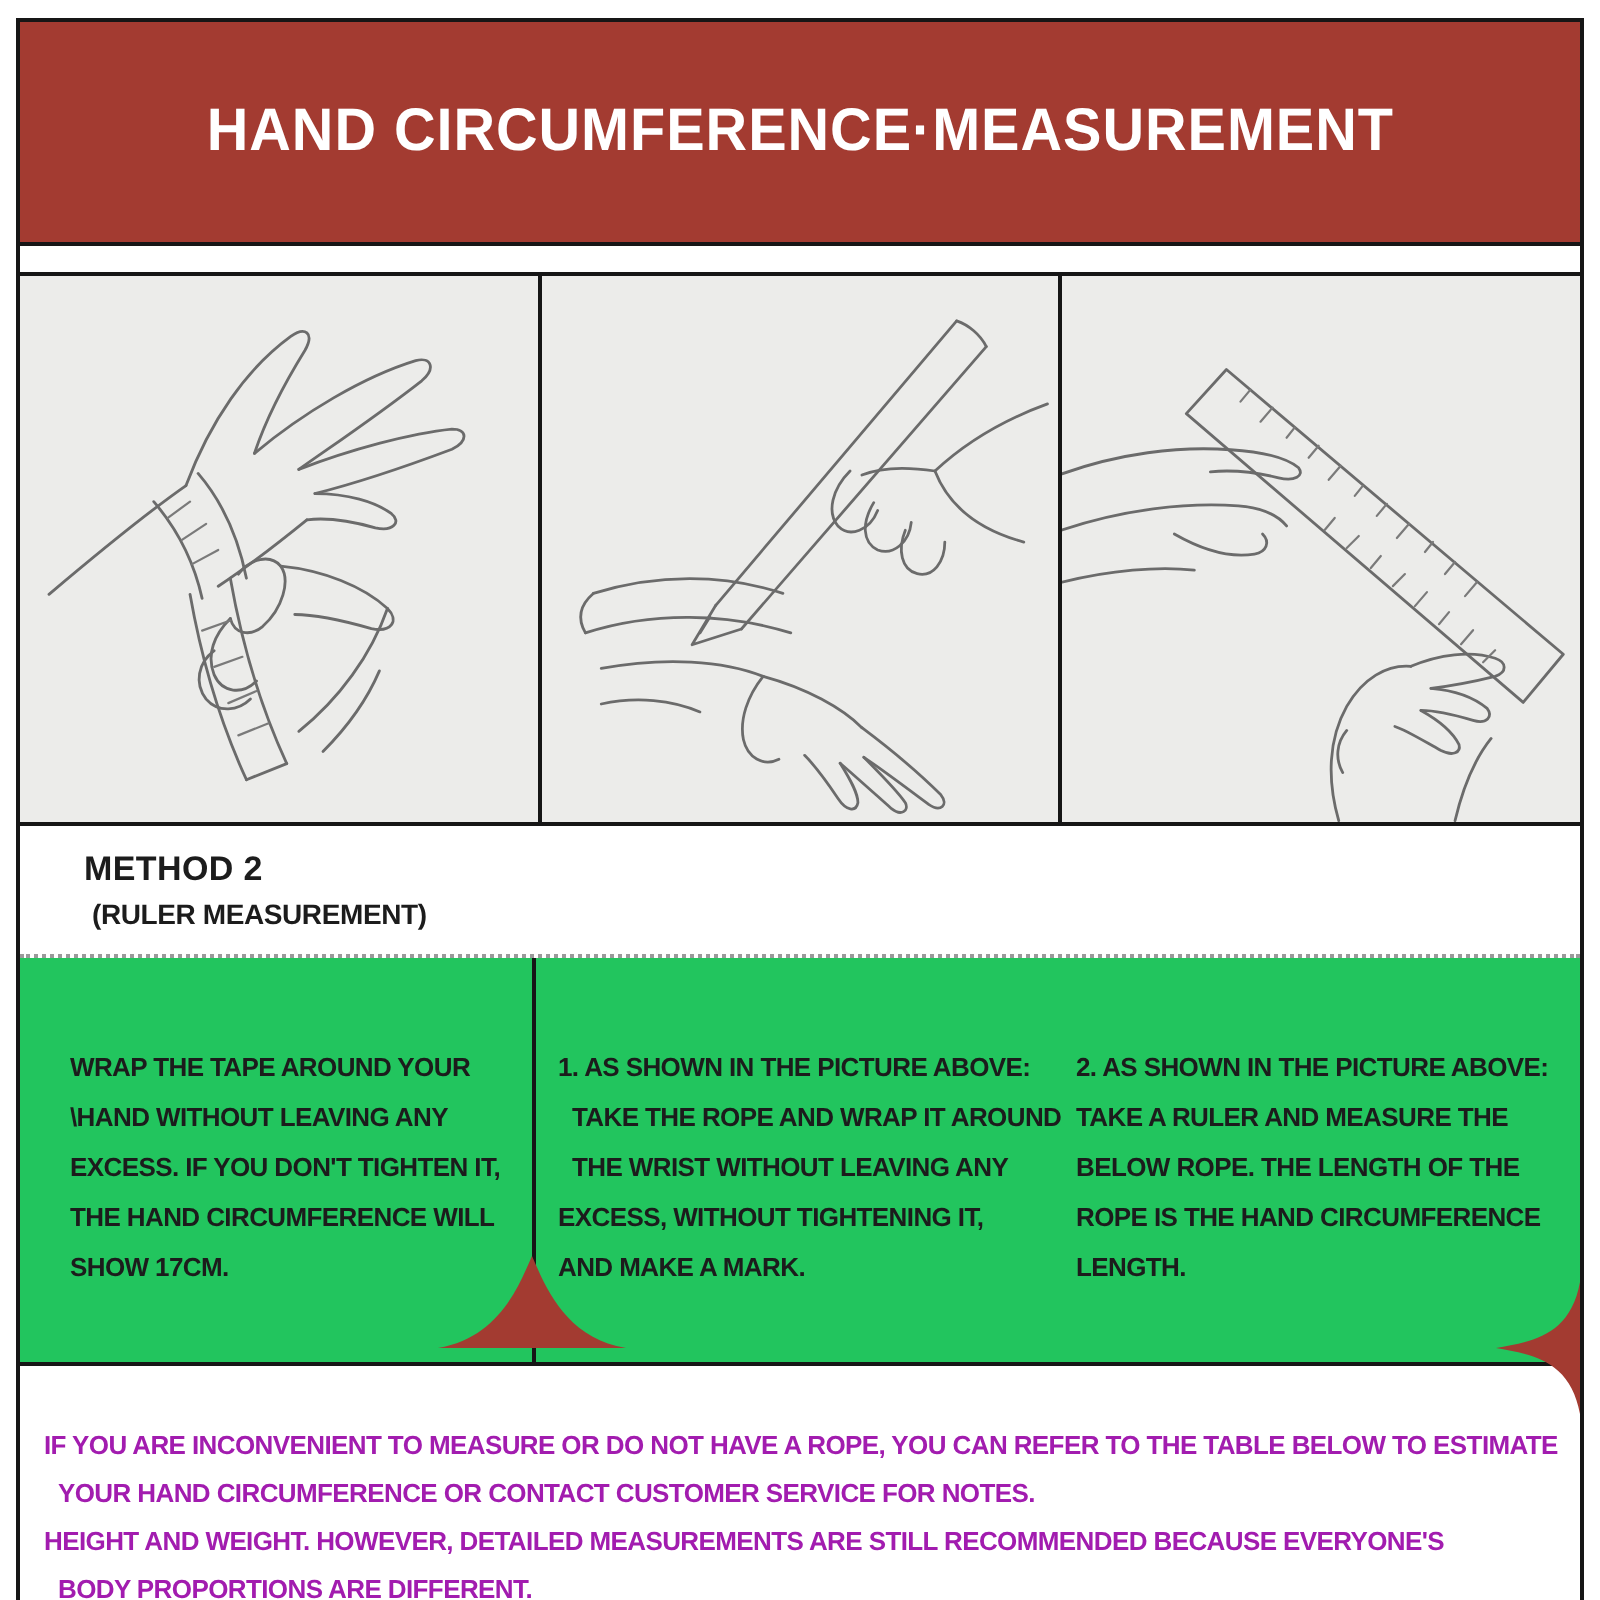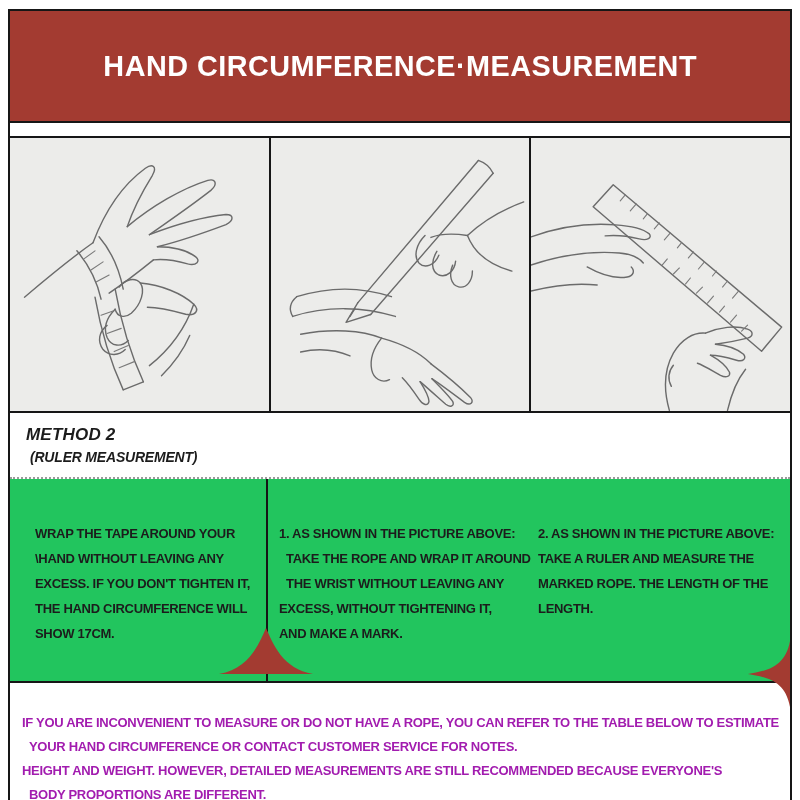--- a/index.html
+++ b/index.html
@@ -23,21 +23,21 @@
   
   .panels { height:273px; display:flex; border-bottom:2px solid #161616; }
   .panel { flex:1 1 0; background:#ECECEA; overflow:hidden; }
   .panel + .panel { border-left:2px solid #161616; }
   .panel svg { display:block; width:100%; height:100%; }
   .sketch { stroke:#6b6b6b; stroke-width:1.4; fill:none; stroke-linecap:round; stroke-linejoin:round; }
   .sketch-thin { stroke:#7a7a7a; stroke-width:1.1; fill:none; stroke-linecap:round; }
   
   .methods-header { height:64px; display:flex; border-bottom:2px dotted #9a9a9a; background:#fff; }
   .mh-col1 { width:258px; box-sizing:border-box; border-right:2px solid #161616; padding:12px 0 0 26px; }
-  .mh-col2 { flex:1; padding:12px 0 0 16px;font-style:italic; }
+  .mh-col2 { flex:1; padding:12px 0 0 32px; }
   .method-title { font-size:17px; font-weight:bold; color:#1c1c1c; letter-spacing:0.2px; }
   .method-subtitle { font-size:14px; font-weight:bold; color:#1c1c1c; margin-top:4px; padding-left:4px; letter-spacing:-0.2px; }
   
   .body-row { height:202px; display:flex; border-bottom:2px solid #161616; background:#22c55e; }
   .b-col1 { width:258px; box-sizing:border-box; border-right:2px solid #161616; padding:42px 0 0 25px; }
   .b-col2 { width:262px; box-sizing:border-box; padding:42px 0 0 11px; }
   .b-col3 { flex:1; padding:42px 0 0 8px; }
   .body-line {
     font-size:13px; font-weight:bold; color:#1c1c1c; line-height:25px;
     letter-spacing:-0.3px; white-space:nowrap;
@@ -187,21 +187,22 @@
       <div class="b-col2">
         <div class="body-line">1. AS SHOWN IN THE PICTURE ABOVE:</div>
         <div class="body-line indent">TAKE THE ROPE AND WRAP IT AROUND</div>
         <div class="body-line indent">THE WRIST WITHOUT LEAVING ANY</div>
         <div class="body-line">EXCESS, WITHOUT TIGHTENING IT,</div>
         <div class="body-line">AND MAKE A MARK.</div>
       </div>
       <div class="b-col3">
         <div class="body-line">2. AS SHOWN IN THE PICTURE ABOVE:</div>
         <div class="body-line">TAKE A RULER AND MEASURE THE</div>
-        <div class="body-line">MARKED ROPE. THE LENGTH OF THE</div>
+        <div class="body-line">BELOW ROPE. THE LENGTH OF THE</div>
+        <div class="body-line">ROPE IS THE HAND CIRCUMFERENCE</div>
         <div class="body-line">LENGTH.</div>
       </div>
     </div>
 
     <div class="footer">
       <div class="footer-line">IF YOU ARE INCONVENIENT TO MEASURE OR DO NOT HAVE A ROPE, YOU CAN REFER TO THE TABLE BELOW TO ESTIMATE</div>
       <div class="footer-line indent">YOUR HAND CIRCUMFERENCE OR CONTACT CUSTOMER SERVICE FOR NOTES.</div>
       <div class="footer-line">HEIGHT AND WEIGHT. HOWEVER, DETAILED MEASUREMENTS ARE STILL RECOMMENDED BECAUSE EVERYONE'S</div>
       <div class="footer-line indent">BODY PROPORTIONS ARE DIFFERENT.</div>
     </div>

